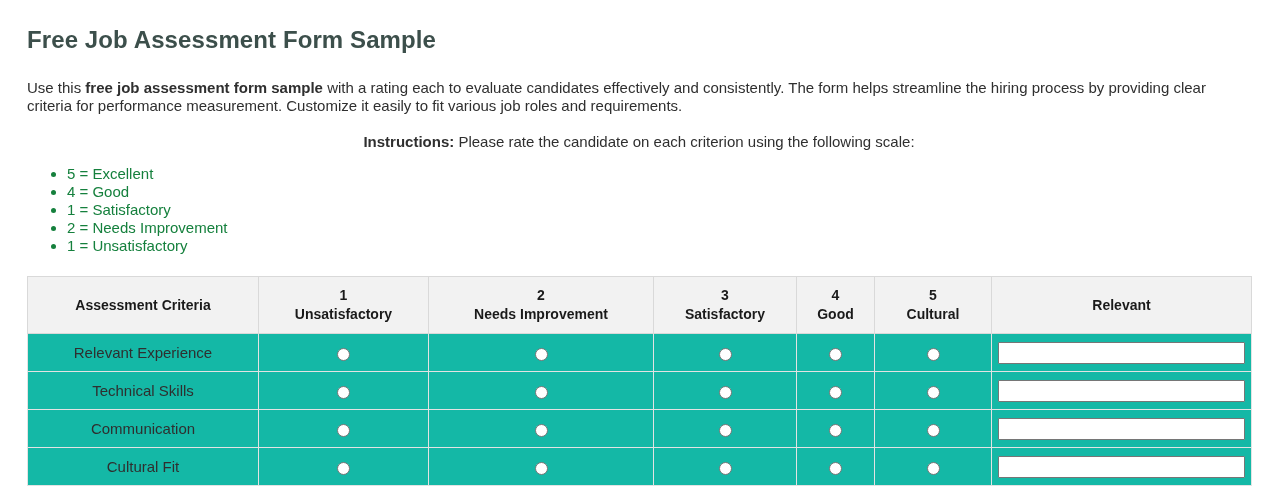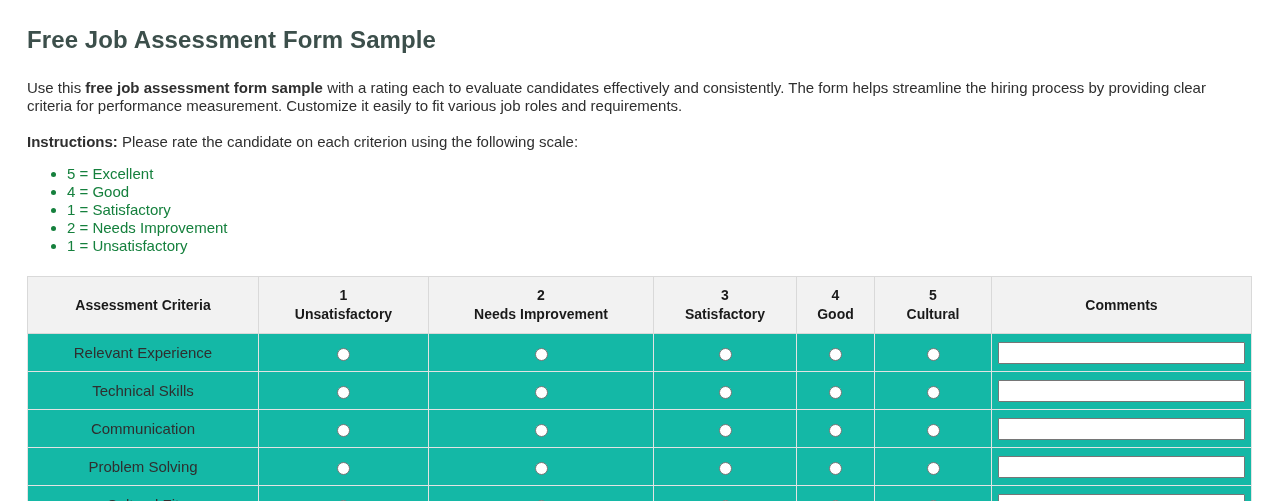--- a/index.html
+++ b/index.html
@@ -33,20 +33,21 @@
     color: #2f2f2f;
     margin: 25px 0 0 0;
     max-width: 1224px;
   }
   p.intro b { font-weight: bold; }
   p.instructions {
     font-size: 15px;
     line-height: 18px;
     color: #2f2f2f;
     margin: 18px 0 0 0;
+    text-align: center;
   }
   p.instructions b { font-weight: bold; }
   ul.scale-list {
     margin: 14px 0 0 0;
     padding-left: 40px;
     list-style-type: disc;
   }
   ul.scale-list li {
     font-size: 15px;
     line-height: 18px;
@@ -147,21 +148,21 @@
         <col class="c-comments">
     </colgroup>
     <thead>
       <tr>
         <th><span>Assessment Criteria</span></th>
         <th><span>1</span><br><span>Unsatisfactory</span></th>
         <th><span>2</span><br><span>Needs Improvement</span></th>
         <th><span>3</span><br><span>Satisfactory</span></th>
         <th><span>4</span><br><span>Good</span></th>
         <th><span>5</span><br><span>Cultural</span></th>
-        <th><span>Comments</span></th>
+        <th><span>Relevant</span></th>
       </tr>
     </thead>
     <tbody id="tbody">
         <tr>
           <td class="criteria-cell">Relevant Experience</td>
           <td><span class="radio-dot"></span></td>
           <td><span class="radio-dot"></span></td>
           <td><span class="radio-dot"></span></td>
           <td><span class="radio-dot"></span></td>
           <td><span class="radio-dot"></span></td>
@@ -179,29 +180,20 @@
         <tr>
           <td class="criteria-cell">Communication</td>
           <td><span class="radio-dot"></span></td>
           <td><span class="radio-dot"></span></td>
           <td><span class="radio-dot"></span></td>
           <td><span class="radio-dot"></span></td>
           <td><span class="radio-dot"></span></td>
           <td class="comments-cell"><input type="text" class="comment-input" placeholder="" style=""></td>
         </tr>
         <tr>
-          <td class="criteria-cell">Problem Solving</td>
-          <td><span class="radio-dot"></span></td>
-          <td><span class="radio-dot"></span></td>
-          <td><span class="radio-dot"></span></td>
-          <td><span class="radio-dot"></span></td>
-          <td><span class="radio-dot"></span></td>
-          <td class="comments-cell"><input type="text" class="comment-input" placeholder="" style=""></td>
-        </tr>
-        <tr>
           <td class="criteria-cell">Cultural Fit</td>
           <td><span class="radio-dot"></span></td>
           <td><span class="radio-dot"></span></td>
           <td><span class="radio-dot"></span></td>
           <td><span class="radio-dot"></span></td>
           <td><span class="radio-dot"></span></td>
           <td class="comments-cell"><input type="text" class="comment-input" placeholder="" style=""></td>
         </tr>
       </tbody>
   </table>

